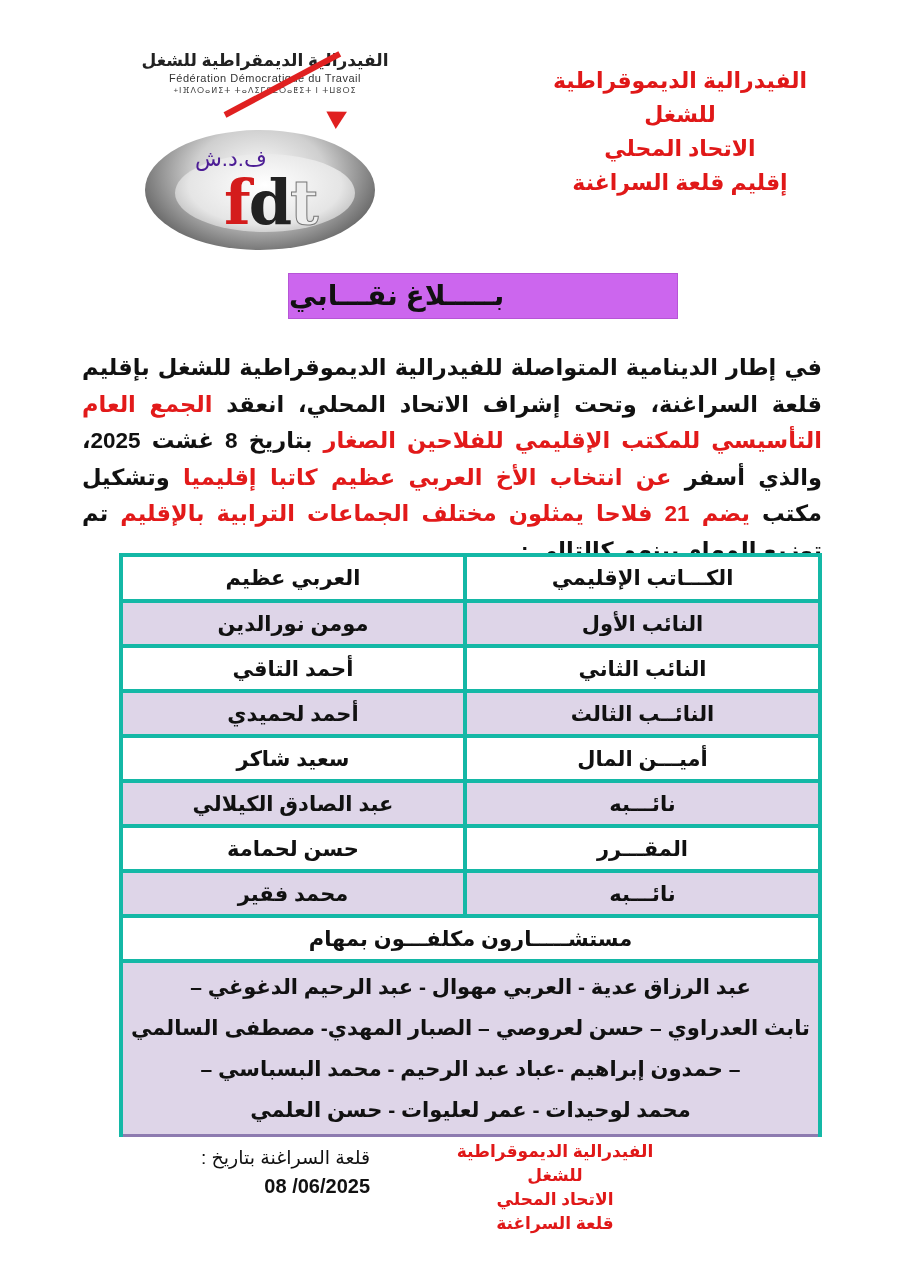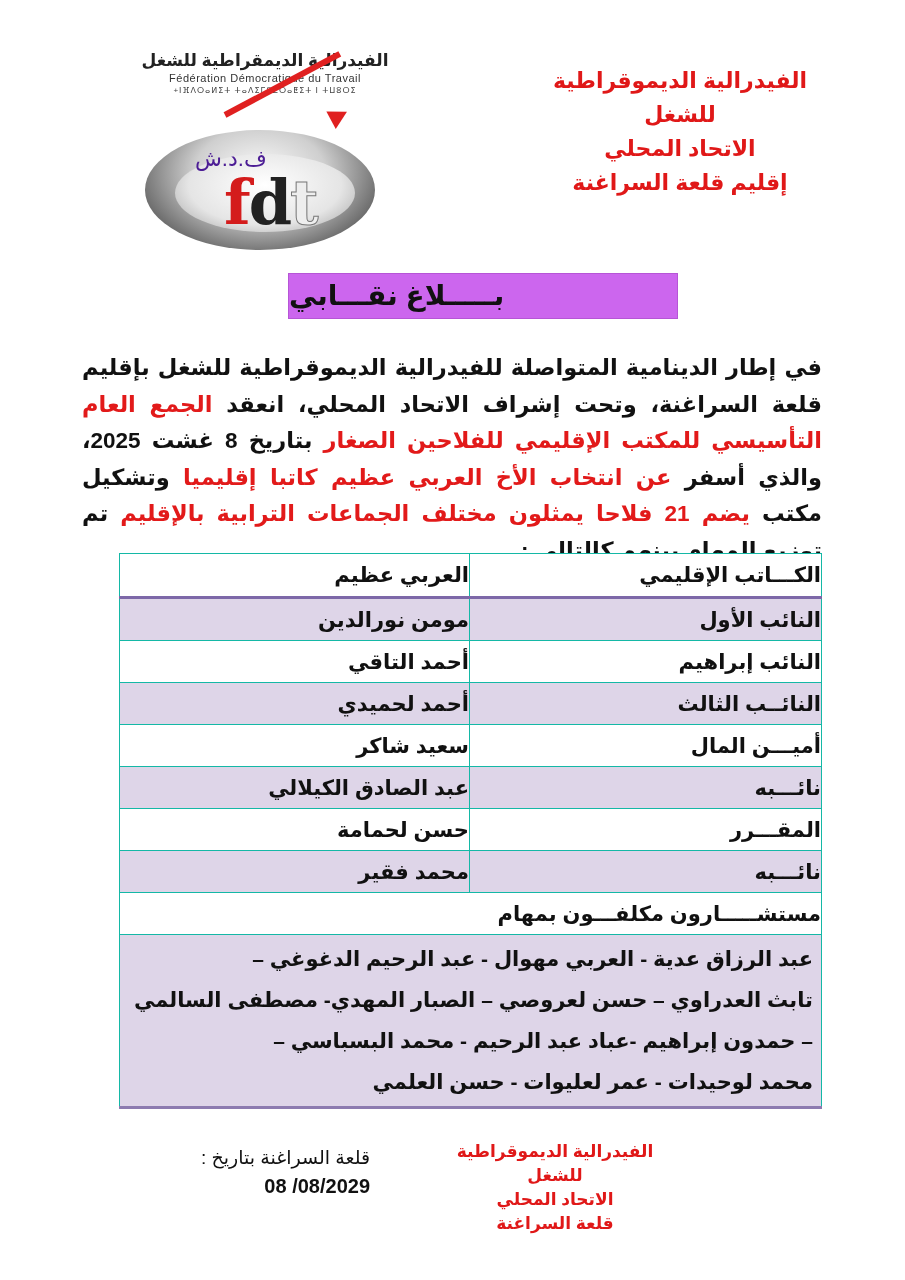--- a/index.html
+++ b/index.html
@@ -23,21 +23,21 @@
   
   .hdr { left:520px; top:64px; width:320px; text-align:center; color:#e01818; font-weight:bold; font-size:22px; line-height:34px; direction:rtl; }
   
   .title { left:288px; top:273px; width:388px; height:44px; background:#cc66ee; border:1px solid #b655d6; text-align:left;
            font-size:28px; font-weight:bold; line-height:44px; direction:rtl; }
   
   .para { left:82px; top:326px; width:740px; direction:rtl; text-align:justify; text-align-last:right; font-size:22.5px; font-weight:bold; line-height:36.5px;margin-top:24px; }
   .red { color:#e21a1a; }
   
   .tbl { left:119px; top:553px; width:703px; border-collapse:collapse; direction:rtl; }
-  .tbl td { border:1px solid #14b8a6; font-weight:bold; font-size:21px; height:41px; padding:0; }
+  .tbl td { border:4px solid #14b8a6; text-align:center; font-weight:bold; font-size:21px; height:41px; padding:0; }
   .tbl tr.hd td { background:#fff; border-bottom:3px solid #7d68a8; height:42px; }
   .tbl tr.sh td { background:#ded5e8; }
   .tbl tr.wh td { background:#ffffff; }
   .tbl td.c1 { width:351px; }
   .tbl tr.cons td { background:#ded5e8; font-size:21px; line-height:41px; padding:3px 8px 4px; border-bottom:3px solid #8d7bb0; }
   
   .foot-left { left:160px; top:1144px; width:210px; text-align:right; direction:rtl; font-size:19px; font-weight:normal; line-height:28px; }
   .foot-left .date { font-weight:bold; font-size:20px; direction:ltr; }
   .foot-right { left:430px; top:1140px; width:250px; text-align:center; direction:rtl; color:#e01818; font-weight:bold; font-size:17px; line-height:24px; }
 </style>
@@ -70,21 +70,21 @@
   <tbody>
       <tr class="hd">
     <td class="c1">الكـــاتب الإقليمي</td>
     <td>العربي عظيم</td>
   </tr>
   <tr class="sh">
     <td class="c1">النائب الأول</td>
     <td>مومن نورالدين</td>
   </tr>
   <tr class="wh">
-    <td class="c1">النائب إبراهيم</td>
+    <td class="c1">النائب الثاني</td>
     <td>أحمد التاقي</td>
   </tr>
   <tr class="sh">
     <td class="c1">النائــب الثالث</td>
     <td>أحمد لحميدي</td>
   </tr>
   <tr class="wh">
     <td class="c1">أميـــن المال</td>
     <td>سعيد شاكر</td>
   </tr>
@@ -109,19 +109,19 @@
       <div>تابث العدراوي – حسن لعروصي – الصبار المهدي- مصطفى السالمي</div>
       <div>– حمدون إبراهيم -عباد عبد الرحيم - محمد البسباسي –</div>
       <div>محمد لوحيدات - عمر لعليوات - حسن العلمي</div>
     </td>
   </tr>
 </tbody>
   </table>
 
 <div class="abs foot-left">
   <div>قلعة السراغنة بتاريخ :</div>
-  <div class="date">08 /08/2029</div>
+  <div class="date">08 /06/2025</div>
 </div>
 <div class="abs foot-right">
   <div>الفيدرالية الديموقراطية للشغل</div>
   <div>الاتحاد المحلي</div>
   <div>قلعة السراغنة</div>
 </div>
 
 </body></html>

